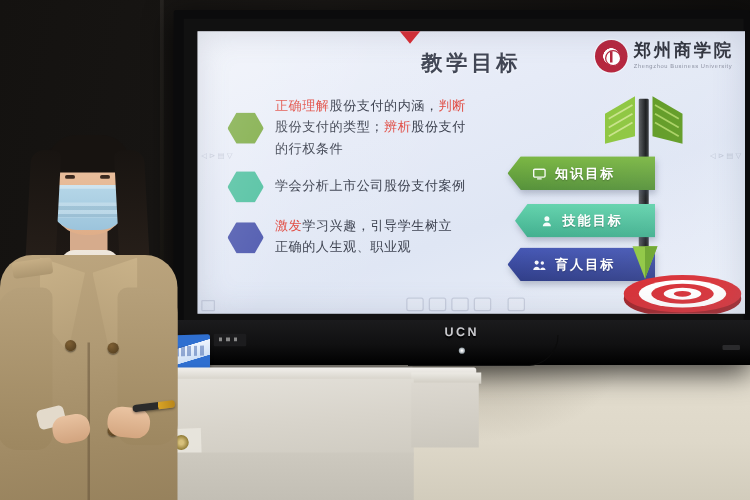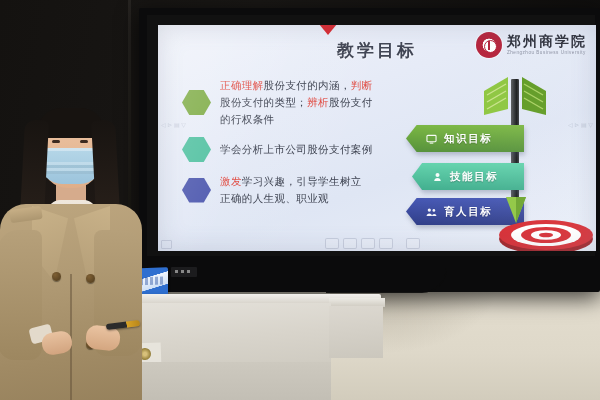--- a/index.html
+++ b/index.html
@@ -483,20 +483,25 @@
           <div class="tb-gap"></div>
           <div class="tb-ico"></div>
         </div>
         <div class="ppt-corner"></div>
 
         <div class="slide-glare"></div>
         <div class="slide-vignette"></div>
       </div>
     </div>
 
+    <div class="tv-chin">
+      <div class="tv-brand">UCN</div>
+      <div class="tv-led"></div>
+      <div class="tv-ports"></div>
+    </div>
   </div>
 
   <div class="tv-cable"></div>
 
   <div class="podium">
     <div class="socket"></div>
     <div class="tissue-box">
       <div class="tissue-text"></div>
     </div>
     <div class="podium-top"></div>

